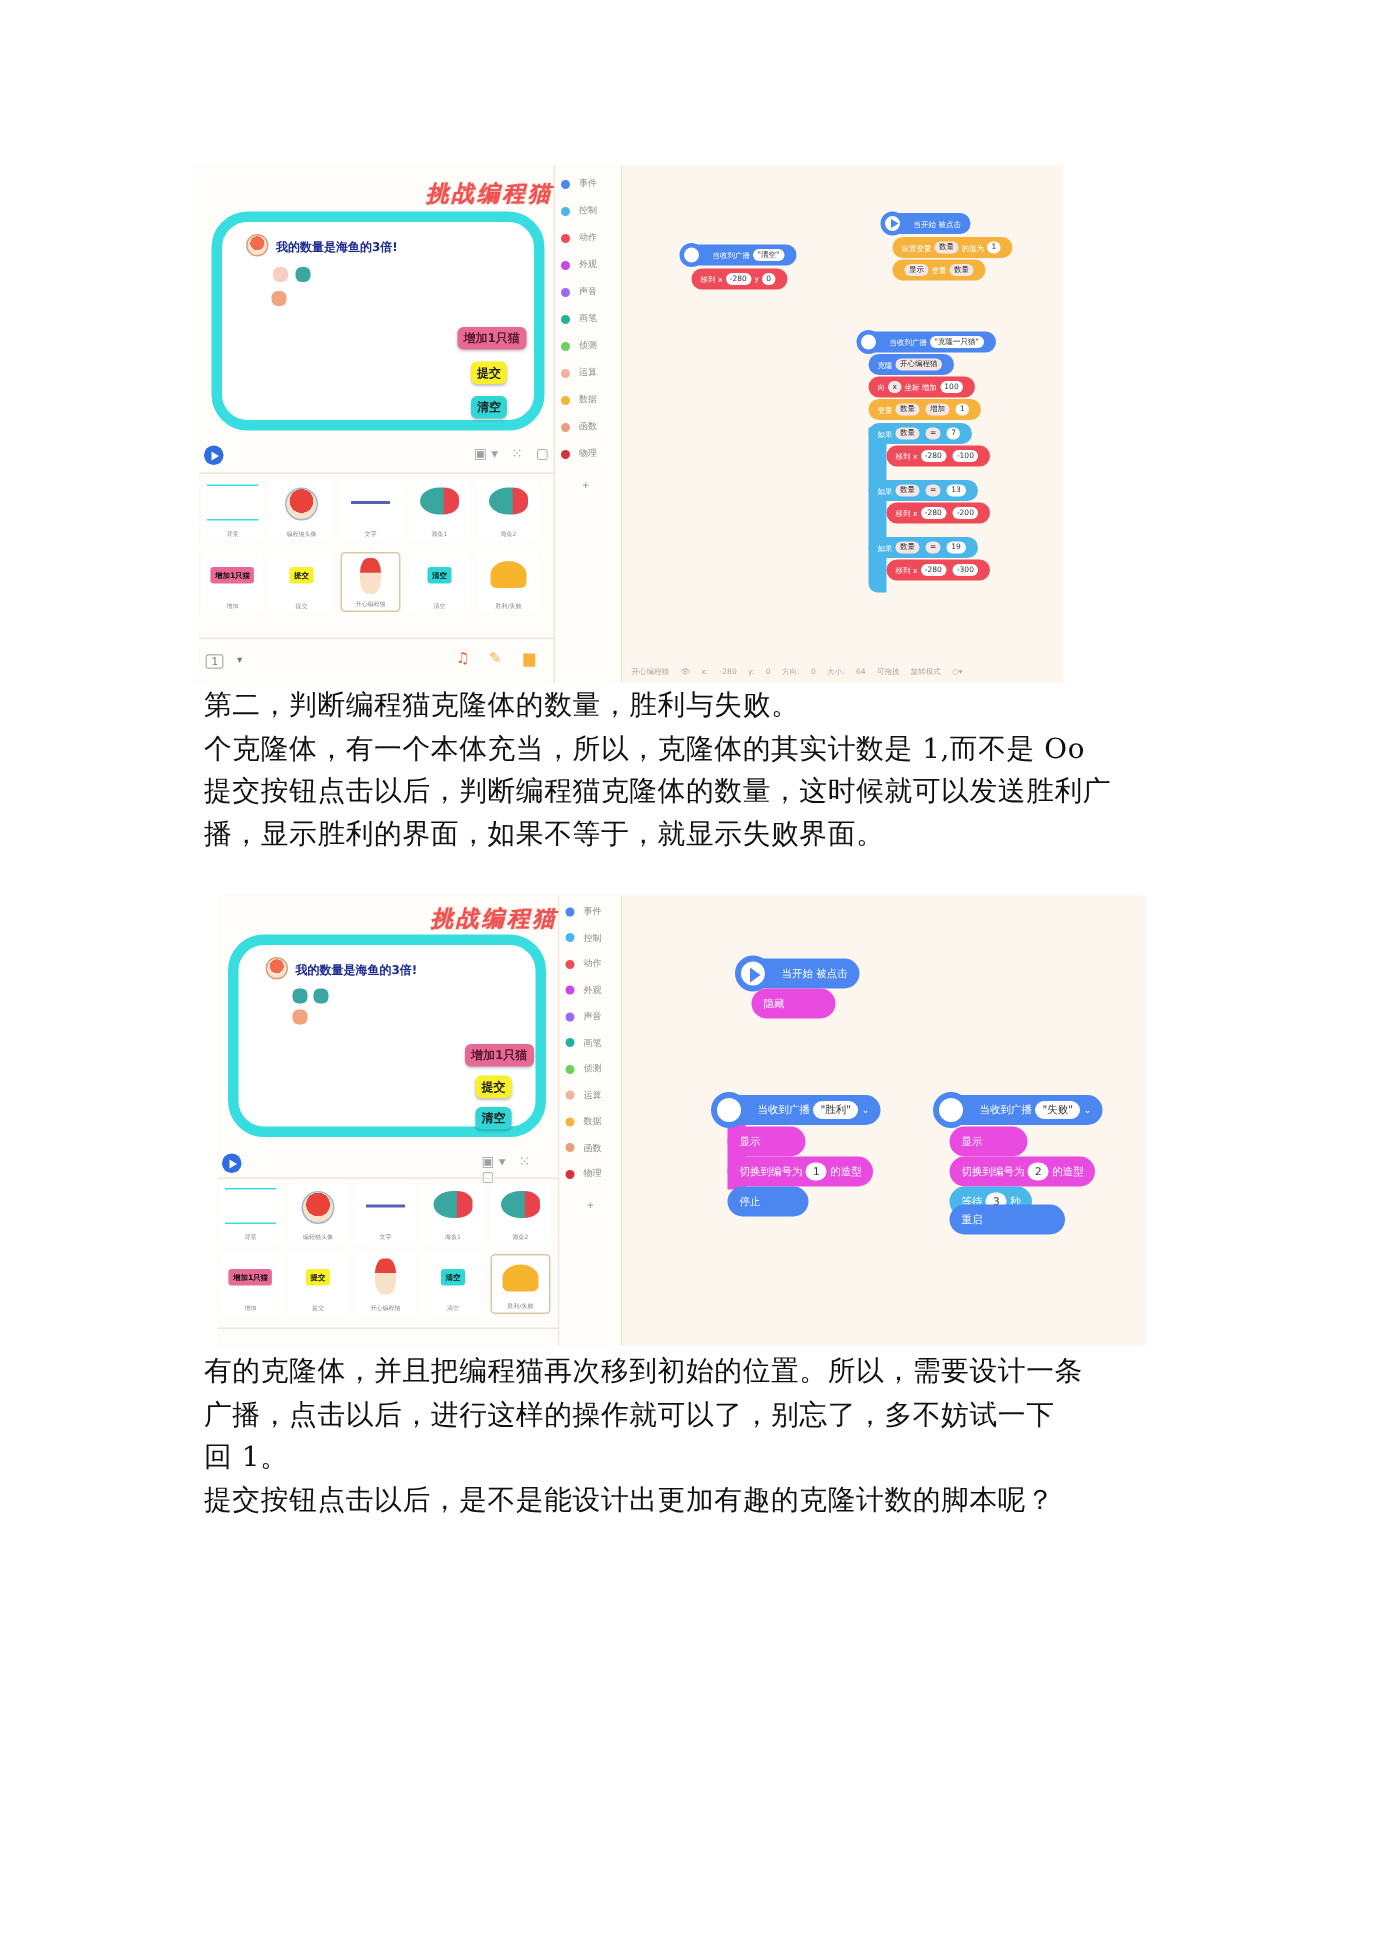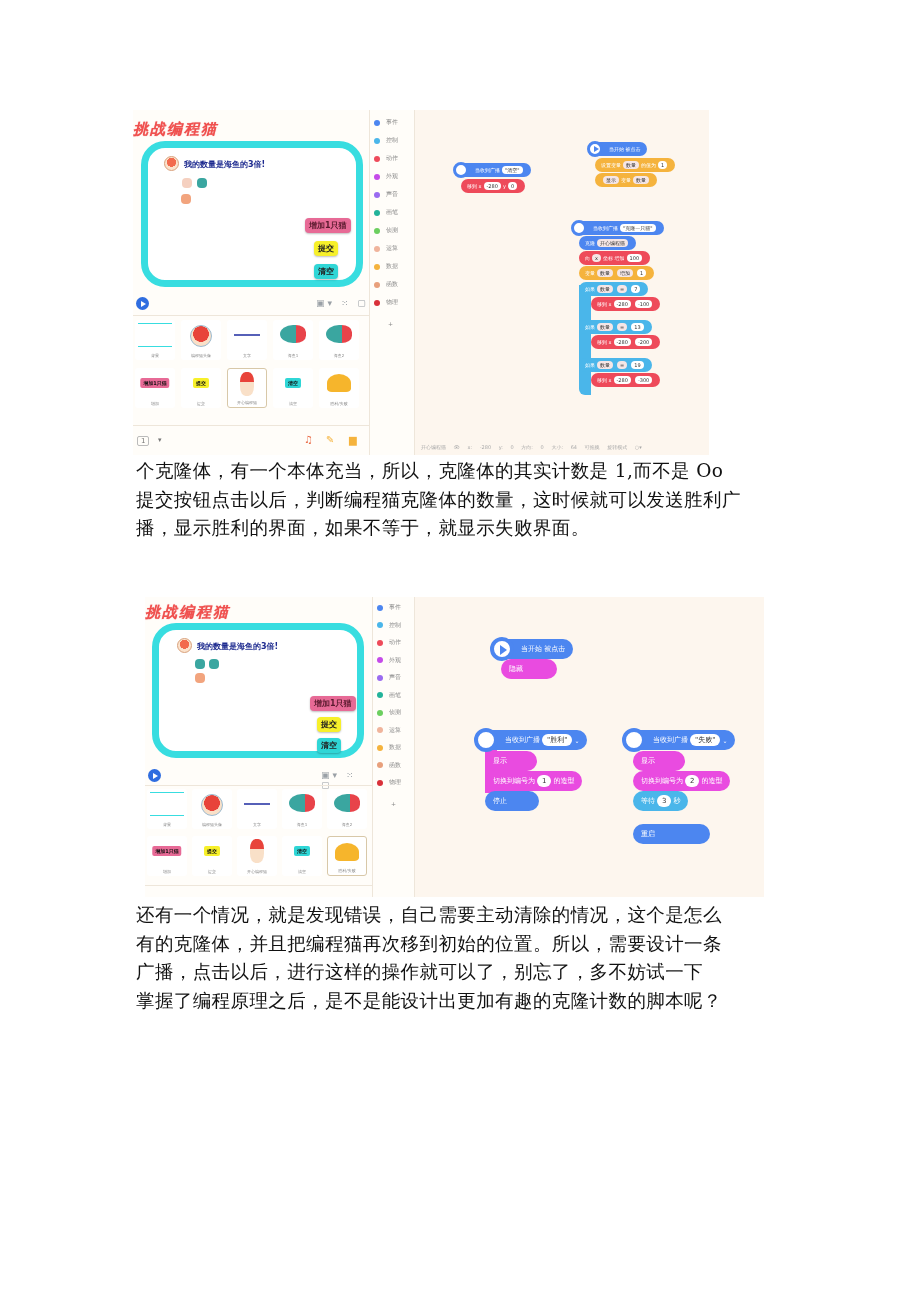--- a/index.html
+++ b/index.html
@@ -4,21 +4,21 @@
 <style>
   * { box-sizing: border-box; margin: 0; padding: 0; }
   html, body { width: 920px; height: 1301px; background: #ffffff; overflow: hidden; }
   body { position: relative; font-family: "DejaVu Sans", sans-serif; color: #111; }
 
   .para { position: absolute; left: 136px; width: 640px; font-family: "DejaVu Serif", serif; font-size: 18.5px; line-height: 28.5px; color: #111; letter-spacing: 0.4px; }
 
   
   .shot { position: absolute; background: #fdf6ee; overflow: hidden; }
   .stage-col { position: absolute; left: 0; top: 0; background: #fffdf9; border-right: 1px solid #eee6da; }
-  .stage-title { position: absolute; left: 0; width: 100%; text-align: left; font-weight: bold; color: #f0504e; font-size: 15px; letter-spacing: 2px; font-style: italic; text-shadow: 0 0 1px #e88; }
+  .stage-title { position: absolute; left: 0; width: 100%; text-align: right; font-weight: bold; color: #f0504e; font-size: 15px; letter-spacing: 2px; font-style: italic; text-shadow: 0 0 1px #e88; }
   .stage-box { position: absolute; border: 7px solid #38dde0; border-radius: 24px; background: #fff; }
   .stage-text { position: absolute; font-size: 8px; font-weight: bold; color: #1d2a8f; white-space: nowrap; }
   .avatar { position: absolute; width: 15px; height: 15px; border-radius: 50%; background: radial-gradient(circle at 50% 40%, #f26b4e 0 45%, #fbe3cd 46% 100%); border: 1px solid #d9a07a; }
   .mini-sprite { position: absolute; width: 10px; height: 10px; border-radius: 40%; }
   .stage-btn { position: absolute; font-size: 8px; font-weight: bold; color: #222; border-radius: 4px; padding: 2px 4px; white-space: nowrap; box-shadow: 0 1px 2px rgba(0,0,0,.25); }
   .btn-add { background: #e76a96; color: #5a1a2e; }
   .btn-submit { background: #f7f02a; }
   .btn-clear { background: #2fd6d6; }
 
   .run-btn { position: absolute; width: 13px; height: 13px; border-radius: 50%; background: #2f6de0; }
@@ -274,20 +274,21 @@
       <span>移到 x</span>
       <span class="slot">-280</span>
       <span class="slot">-300</span>
     </div>
   </div>
 
   <div class="status-bar" style="left:288px; top:334px;">开心编程猫 👁 x: -280 y: 0 方向: 0 大小: 64 可拖拽 旋转模式 ○▾</div>
 </div>
 
 <div class="para" style="top:457px;">
+  <div>第二，判断编程猫克隆体的数量，胜利与失败。</div>
   <div>个克隆体，有一个本体充当，所以，克隆体的其实计数是 1,而不是 Oo</div>
   <div>提交按钮点击以后，判断编程猫克隆体的数量，这时候就可以发送胜利广</div>
   <div>播，显示胜利的界面，如果不等于，就显示失败界面。</div>
 </div>
 
 <div class="shot" style="left:145px; top:597px; width:619px; height:300px;">
   <div class="stage-col" style="width:228px; height:300px;">
     <div class="stage-title" style="top:6px;">挑战编程猫</div>
     <div class="stage-box" style="left:7px; top:26px; width:212px; height:135px;">
       <div class="avatar" style="left:18px; top:8px;"></div>
@@ -440,24 +441,24 @@
     <div class="block big-block b-looks" style="left:218px; top:174px;">
       <span>切换到编号为</span>
       <span class="slot">2</span>
       <span>的造型</span>
     </div>
     <div class="block big-block b-control" style="left:218px; top:194px;">
       <span>等待</span>
       <span class="slot">3</span>
       <span>秒</span>
     </div>
-    <div class="block big-block b-blue" style="left:218px; top:227px; width:77px;font-family:Liberation Serif, serif;">
+    <div class="block big-block b-blue" style="left:218px; top:206px; width:77px;font-family:Liberation Serif, serif;">
       <span>重启</span>
     </div>
   </div>
 </div>
 
 <div class="para" style="top:901px;">
-  <div>还有一个情况，就是发现错误，自己需要主动清除的情况，这个是怎么</div>
   <div>有的克隆体，并且把编程猫再次移到初始的位置。所以，需要设计一条</div>
   <div>广播，点击以后，进行这样的操作就可以了，别忘了，多不妨试一下</div>
-  <div>掌握了编程原理之后，是不是能设计出更加有趣的克隆计数的脚本呢？</div>
+  <div>回 1。</div>
+  <div>提交按钮点击以后，是不是能设计出更加有趣的克隆计数的脚本呢？</div>
 </div>
 
 </body></html>

